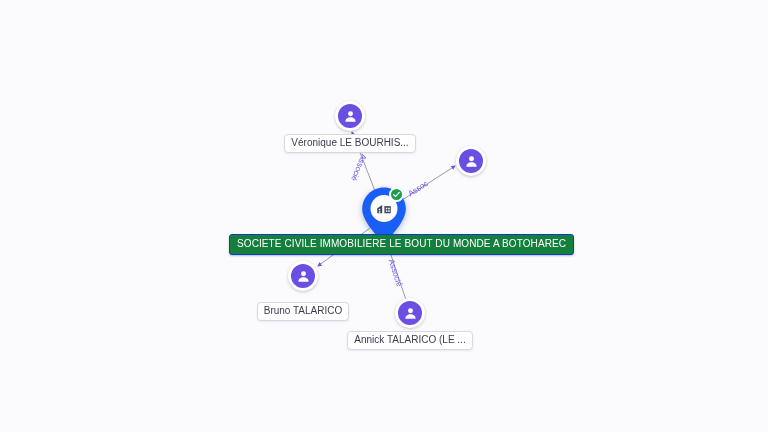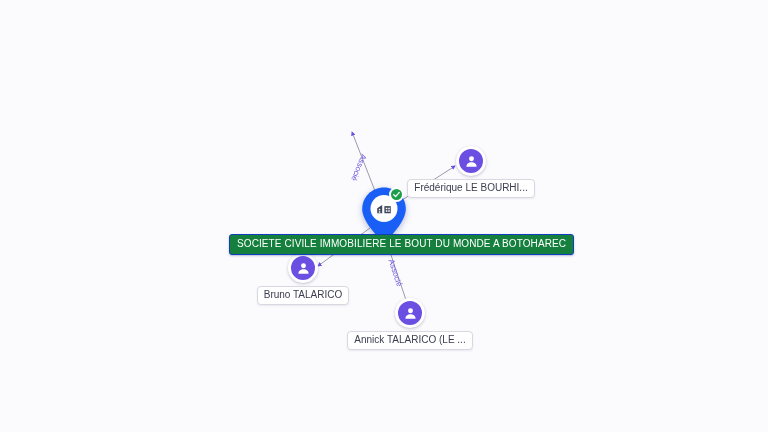--- a/index.html
+++ b/index.html
@@ -176,32 +176,40 @@
       <path d="M 387 243 L 408 306" stroke="#9a9aae" stroke-width="1" fill="none" marker-end="url(#arrow-purple)"></path>
     </g>
   </svg>
 
   <div class="edge-label" style="left:364px; top:150px; transform: rotate(112deg);">Associé</div>
 
   <div class="edge-label" style="left:409px; top:190px; transform: rotate(-33deg);">Assoc</div>
 
   <div class="edge-label" style="left:391px; top:255px; transform: rotate(72deg);">Associé</div>
 
+  <div class="node" style="left:285px; top:101px; width:130px;">
+    <div class="person-avatar">
+      <svg width="17" height="17" viewBox="0 0 24 24" aria-hidden="true">
+        <circle cx="12" cy="8.2" r="3.5" fill="#ffffff"></circle>
+        <path d="M4.8 19.5c0-3.9 3.2-6.3 7.2-6.3s7.2 2.4 7.2 6.3z" fill="#ffffff"></path>
+      </svg>
+    </div>
+    <div class="name-chip">Véronique LE BOURHIS...</div>
+  </div>
 
   <div class="node" style="left:406px; top:146px; width:130px;">
     <div class="person-avatar">
       <svg width="17" height="17" viewBox="0 0 24 24" aria-hidden="true">
         <circle cx="12" cy="8.2" r="3.5" fill="#ffffff"></circle>
         <path d="M4.8 19.5c0-3.9 3.2-6.3 7.2-6.3s7.2 2.4 7.2 6.3z" fill="#ffffff"></path>
       </svg>
     </div>
-    <div class="name-chip">Frédérique LE BOURHI...</div>
-  </div>
-
-  <div class="node" style="left:253px; top:253px; width:100px;">
+  </div>
+
+  <div class="node" style="left:253px; top:261px; width:100px;gap:8px;">
     <div class="person-avatar">
       <svg width="17" height="17" viewBox="0 0 24 24" aria-hidden="true">
         <circle cx="12" cy="8.2" r="3.5" fill="#ffffff"></circle>
         <path d="M4.8 19.5c0-3.9 3.2-6.3 7.2-6.3s7.2 2.4 7.2 6.3z" fill="#ffffff"></path>
       </svg>
     </div>
     <div class="name-chip">Bruno TALARICO</div>
   </div>
 
   <div class="node" style="left:345px; top:298px; width:130px;">

